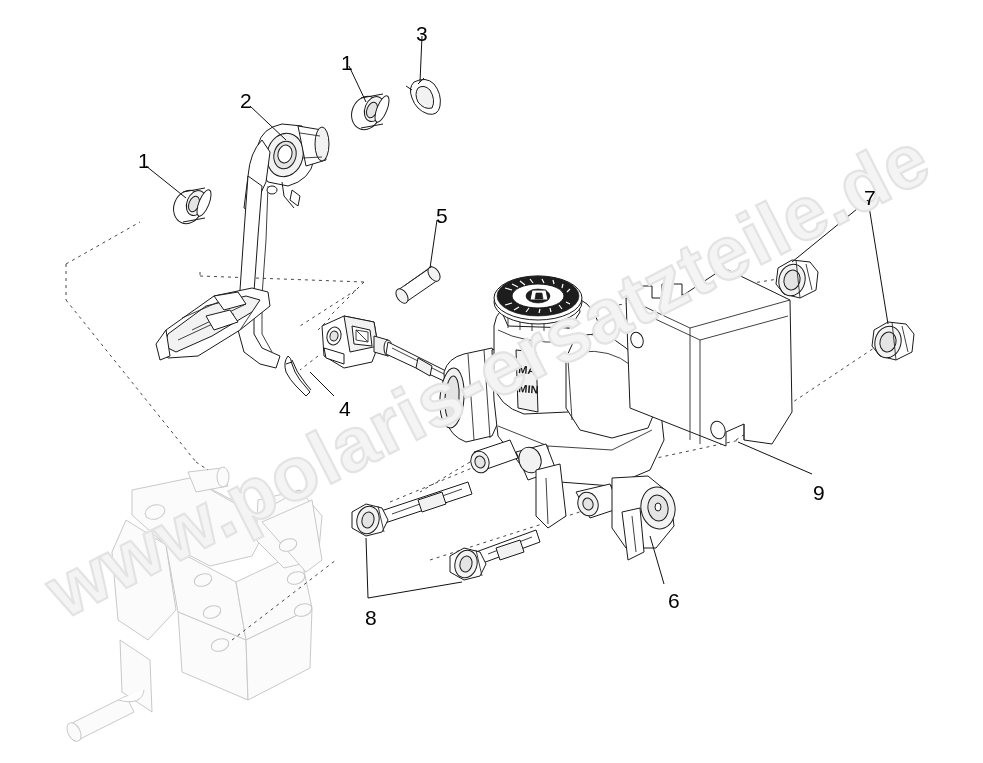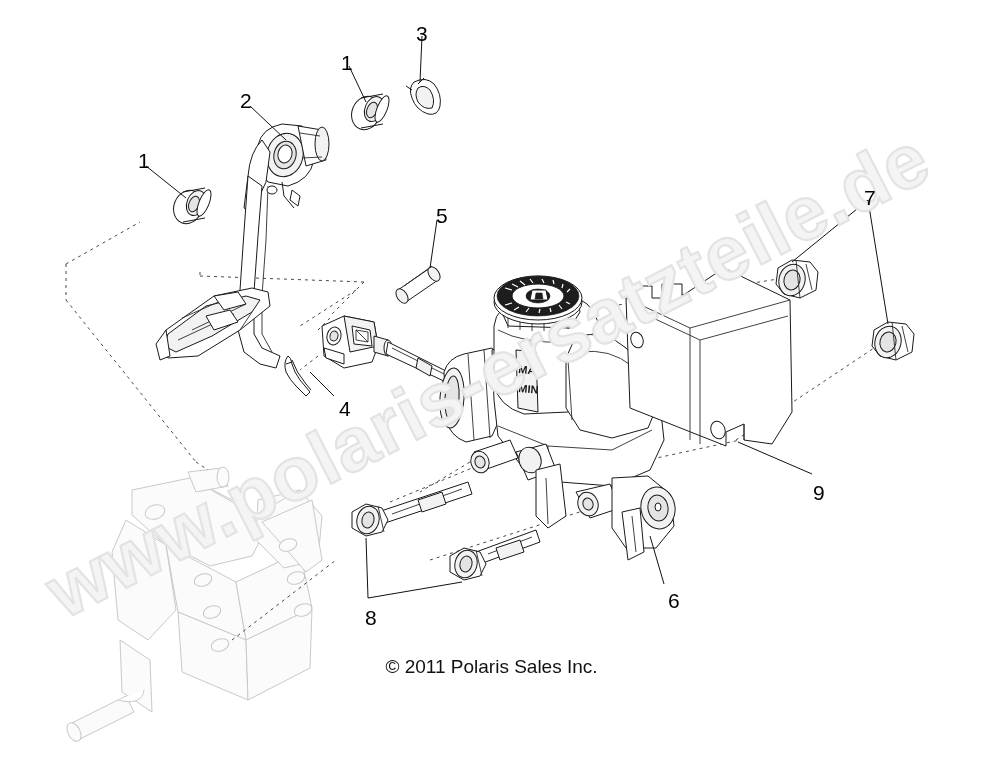--- a/index.html
+++ b/index.html
@@ -351,15 +351,14 @@
       <div class="callout" style="left: 240px; top: 90px;">2</div>
       <div class="callout" style="left: 416px; top: 23px;">3</div>
       <div class="callout" style="left: 339px; top: 398px;">4</div>
       <div class="callout" style="left: 436px; top: 205px;">5</div>
       <div class="callout" style="left: 668px; top: 590px;">6</div>
       <div class="callout" style="left: 864px; top: 187px;">7</div>
       <div class="callout" style="left: 365px; top: 607px;">8</div>
       <div class="callout" style="left: 813px; top: 482px;">9</div>
     </div>
 
-  <div id="copyright">© 2011 Polaris Sales Inc.</div>
 
 </div>
 
 </body></html>

